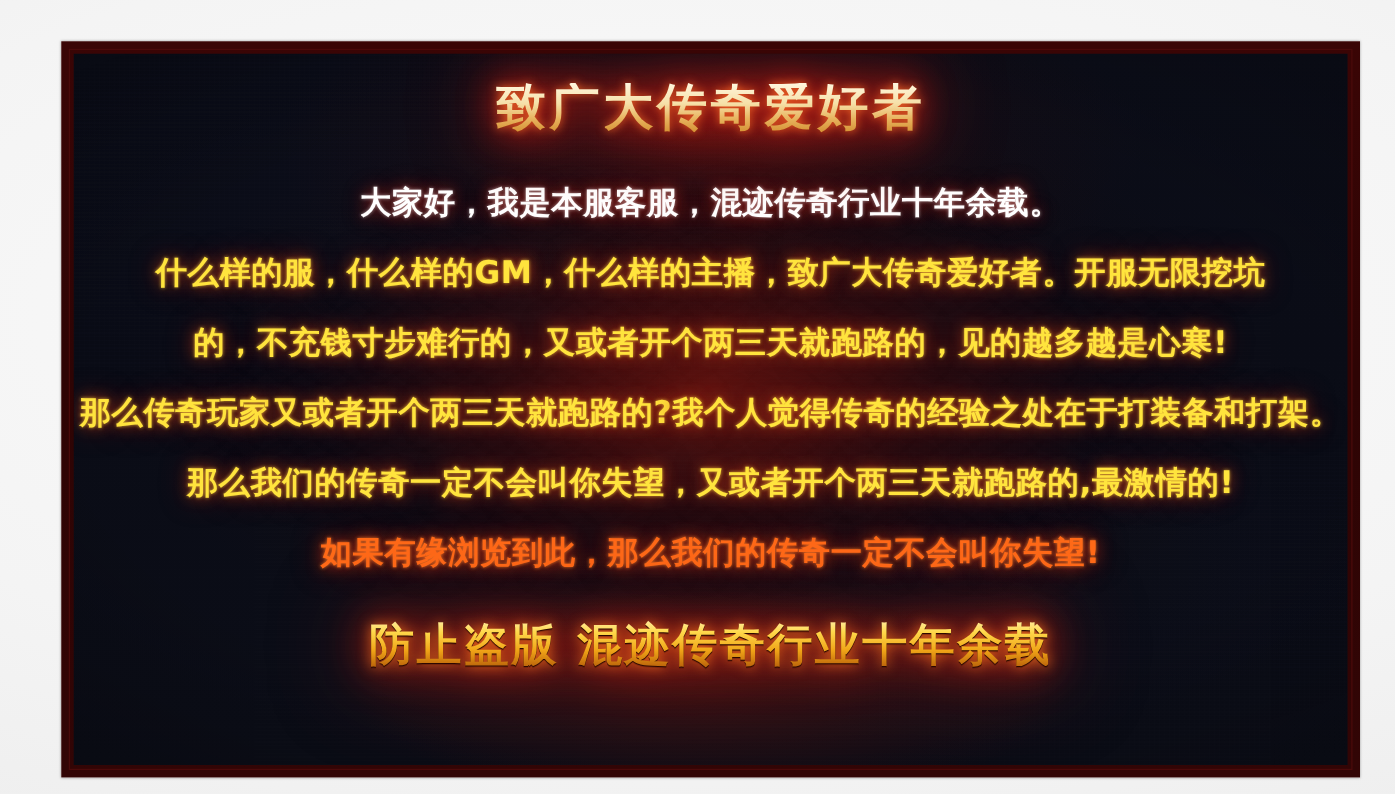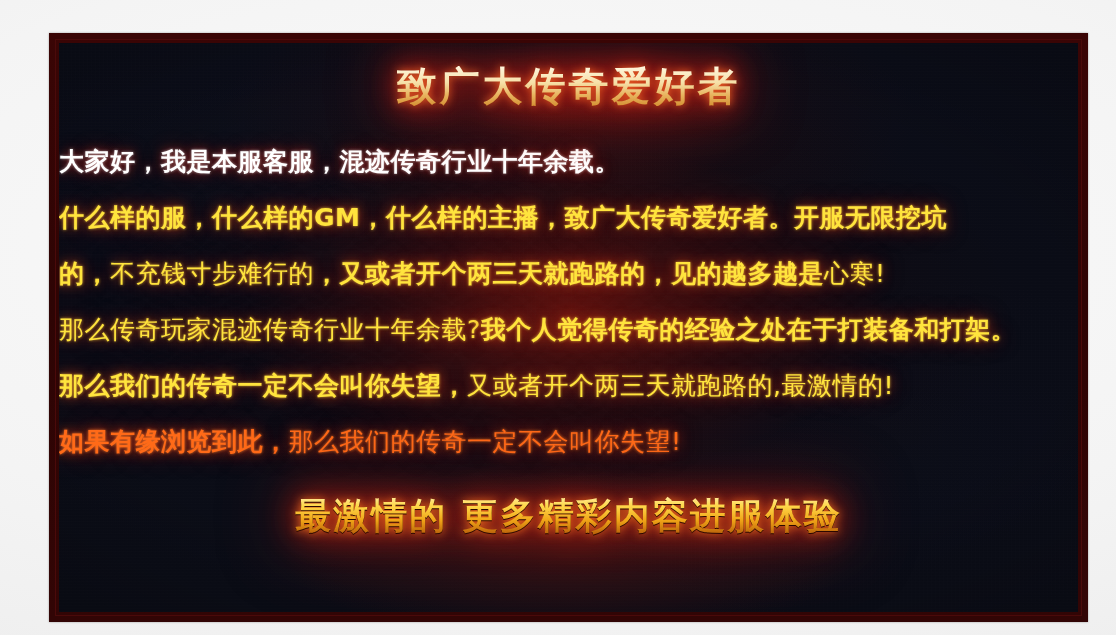--- a/index.html
+++ b/index.html
@@ -102,21 +102,21 @@
       drop-shadow(0 0 14px rgba(220,30,18,0.9))
       drop-shadow(0 0 30px rgba(190,20,12,0.75));
   }
 
   
   #body-lines {
     margin-top: 28px;
     width: 100%;
     display: flex;
     flex-direction: column;
-    align-items: flex-start;
+    align-items: center;
   }
   .body-line {
     font-size: 25px;
     line-height: 56px;
     height: 56px;
     white-space: nowrap;
     letter-spacing: 0.5px;
     font-weight: bold;
   }
   .tone-white {
@@ -133,21 +133,21 @@
       0 0 11px rgba(228,70,25,0.65),
       0 0 22px rgba(190,30,15,0.5);
   }
   .tone-orange {
     color: #ff6a18;
     text-shadow:
       0 0 3px rgba(255,130,40,0.9),
       0 0 12px rgba(235,60,20,0.75),
       0 0 24px rgba(190,25,12,0.55);
   }
-  .seg-strong { font-weight: normal; }
+  .seg-strong { font-weight: bold; }
 
   
   #footer-band {
     margin-top: 22px;
     font-size: 36px;
     font-weight: bold;
     letter-spacing: 2px;
     white-space: nowrap;
     background: linear-gradient(180deg, #fff3c4 0%, #ffd84a 28%, #f0a417 58%, #b9610a 86%, #8c3c04 100%);
     -webkit-background-clip: text;
@@ -173,22 +173,22 @@
     <div id="poster-texture"></div>
 
     <div id="content">
 
       <div id="headline">致广大传奇爱好者</div>
 
       <div id="body-lines">
           <div class="body-line tone-white">大家好，我是本服客服，混迹传奇行业十年余载。</div>
           <div class="body-line tone-yellow">什么样的服，什么样的GM，什么样的主播，致广大传奇爱好者。开服无限挖坑</div>
           <div class="body-line tone-yellow"><span>的，</span><span class="seg-strong">不充钱寸步难行的</span><span>，又或者开个两三天就跑路的，见的越多越是</span><span class="seg-strong">心寒!</span></div>
-          <div class="body-line tone-yellow"><span class="seg-strong">那么传奇玩家</span><span class="seg-strong">混迹传奇行业十年余载?</span><span>我个人觉得传奇的经验之处在于打装备和打架。</span></div>
+          <div class="body-line tone-yellow"><span class="seg-strong">那么传奇玩家</span><span class="seg-strong">又或者开个两三天就跑路的?</span><span>我个人觉得传奇的经验之处在于打装备和打架。</span></div>
           <div class="body-line tone-yellow"><span>那么我们的传奇一定不会叫你失望，</span><span class="seg-strong">又或者开个两三天就跑路的,最激情的!</span></div>
           <div class="body-line tone-orange"><span>如果有缘浏览到此，</span><span class="seg-strong">那么我们的传奇一定不会叫你失望!</span></div>
         </div>
 
-      <div id="footer-band">最激情的 更多精彩内容进服体验</div>
+      <div id="footer-band">防止盗版 混迹传奇行业十年余载</div>
 
     </div>
   </div>
 </div>
 
 </body></html>

